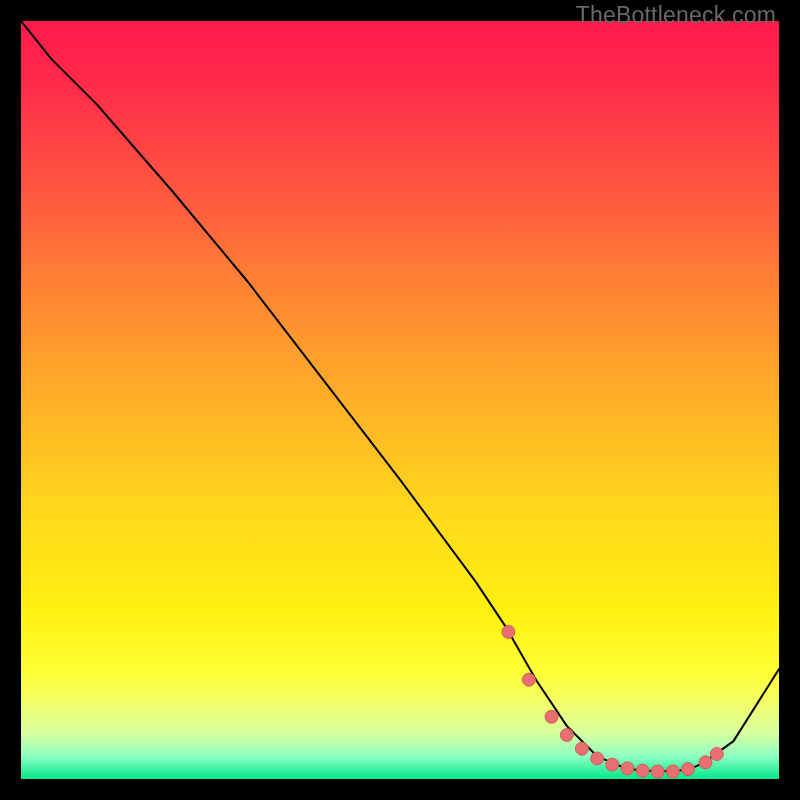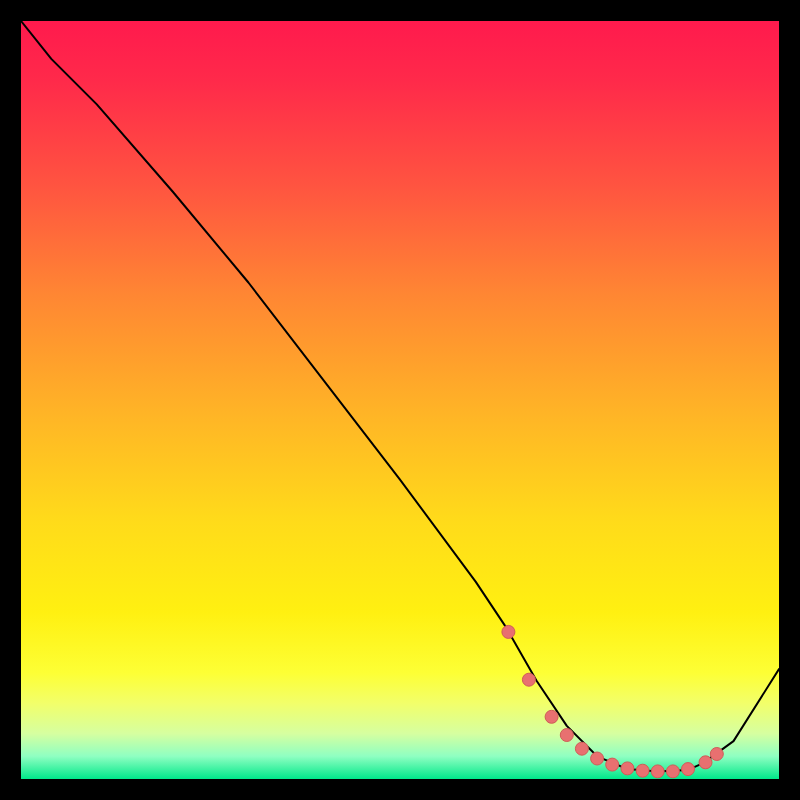--- a/index.html
+++ b/index.html
@@ -61,20 +61,21 @@
     top: 0;
     width: 758px;
     height: 758px;
     z-index: 20;
   }
 </style>
 </head>
 <body>
 
 <div class="frame">
+  <div class="watermark">TheBottleneck.com</div>
   <div class="plot">
     <svg class="curve" viewBox="0 0 758 758" preserveAspectRatio="none">
       <path id="curve-path" fill="none" stroke-width="2" stroke-linejoin="round" stroke-linecap="round" d="M0.0 0.0 L30.3 37.9 L75.8 83.4 L151.6 170.5 L227.4 261.5 L303.2 360.1 L379.0 458.6 L454.8 560.9 L485.1 606.4 L515.4 659.5 L545.8 704.9 L576.1 735.3 L606.4 748.1 L636.7 750.4 L667.0 748.9 L682.2 742.1 L712.5 720.1 L758.0 648.1" stroke="#000000"></path>
     </svg>
     <svg class="markers" viewBox="0 0 758 758" preserveAspectRatio="none">
       <g id="marker-group">
           <circle cx="487.4" cy="610.9" r="6.5" fill="#e87070" stroke="#cf5d57" stroke-width="1"></circle>
           <circle cx="507.9" cy="658.7" r="6.5" fill="#e87070" stroke="#cf5d57" stroke-width="1"></circle>
           <circle cx="530.6" cy="695.8" r="6.5" fill="#e87070" stroke="#cf5d57" stroke-width="1"></circle>
           <circle cx="545.8" cy="714.0" r="6.5" fill="#e87070" stroke="#cf5d57" stroke-width="1"></circle>

